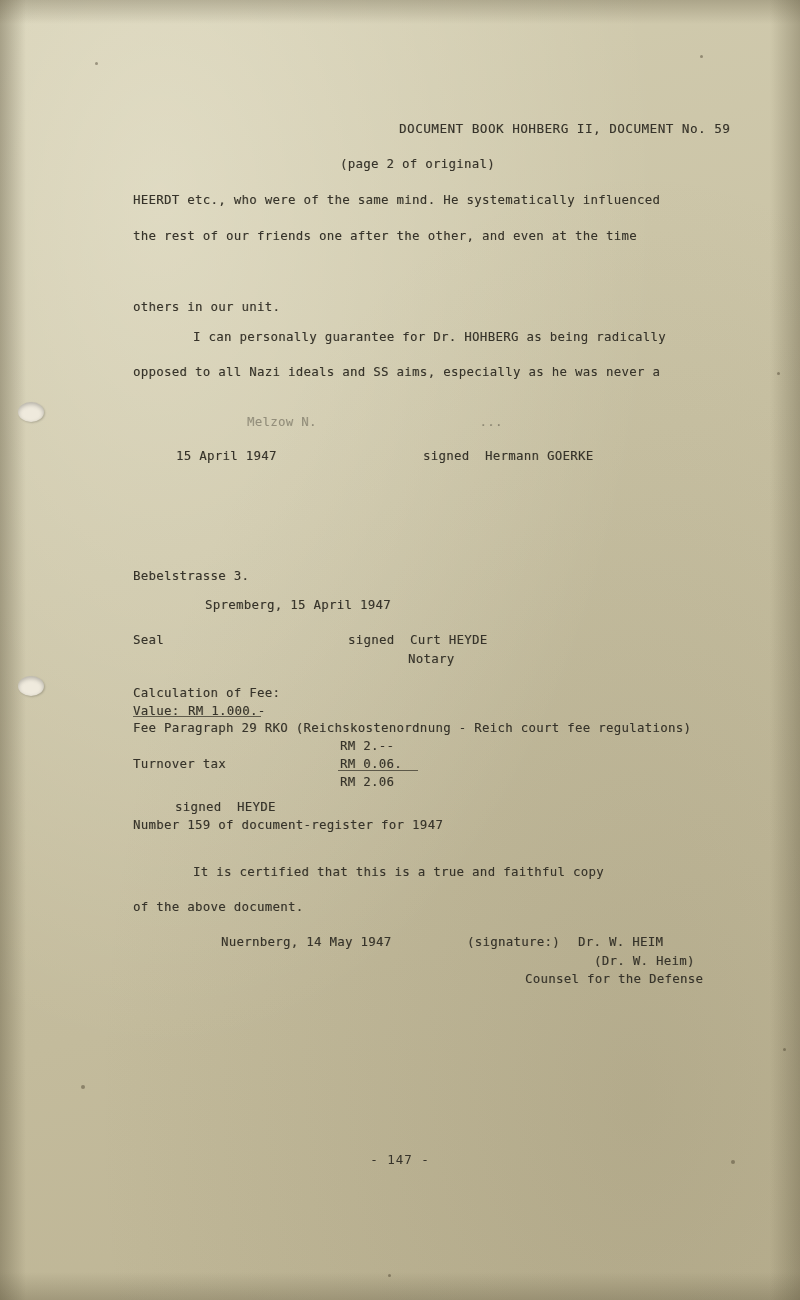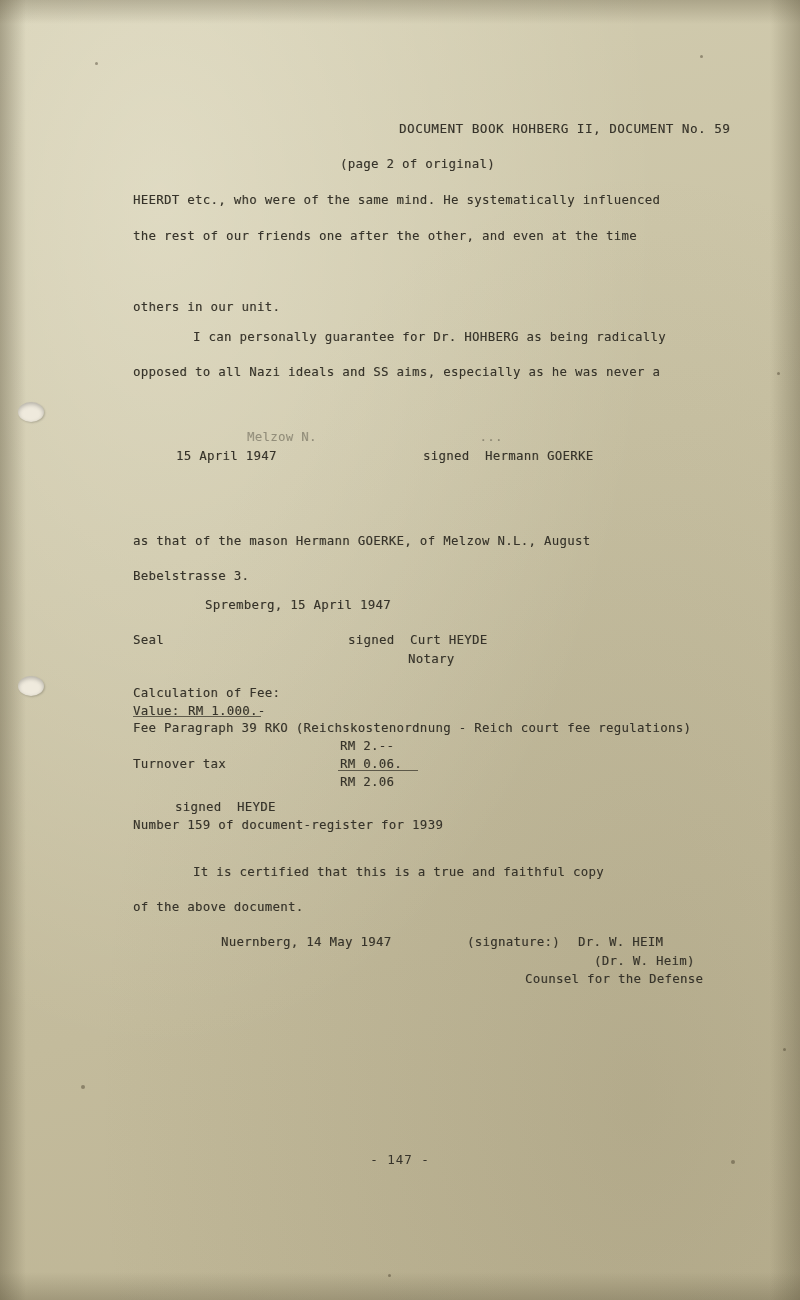--- a/index.html
+++ b/index.html
@@ -111,50 +111,49 @@
 
     <div class="ln" style="left:340px; top:158px;">(page 2 of original)</div>
 
     <div class="ln" style="left:133px; top:194px;">HEERDT etc., who were of the same mind. He systematically influenced</div>
     <div class="ln" style="left:133px; top:230px;">the rest of our friends one after the other, and even at the time</div>
     <div class="ln" style="left:133px; top:301px;">others in our unit.</div>
 
     <div class="ln" style="left:133px; top:366px;">opposed to all Nazi ideals and SS aims, especially as he was never a</div>
     <div class="ln" style="left:193px; top:331px;">I can personally guarantee for Dr. HOHBERG as being radically</div>
 
-    <div class="ln" style="left:215px; top:431px; opacity:0.42;padding-left:32px;">Melzow N.                     ...</div>
+    <div class="ln" style="left:215px; top:416px; opacity:0.42;padding-left:32px;">Melzow N.                     ...</div>
     <div class="ln" style="left:176px; top:450px;">15 April 1947</div>
     <div class="ln" style="left:423px; top:450px;">signed  Hermann GOERKE</div>
 
-    <div class="ln" style="left:133px; top:535px;">as that of the mason Hermann GOERKE, of Melzow N.L., August</div>
     <div class="ln" style="left:133px; top:570px;">Bebelstrasse 3.</div>
 
     <div class="ln" style="left:205px; top:599px;">Spremberg, 15 April 1947</div>
 
     <div class="ln" style="left:133px; top:634px;">Seal</div>
     <div class="ln" style="left:348px; top:634px;">signed  Curt HEYDE</div>
     <div class="ln" style="left:408px; top:653px;">Notary</div>
 
     <div class="ln" style="left:133px; top:687px;">Calculation of Fee:</div>
     <div class="ln" style="left:133px; top:705px;">Value:</div>
     <div class="ln" style="left:188px; top:705px;">RM 1.000.-</div>
     <div class="rule" style="left:133px; top:716px; width:128px;"></div>
 
-    <div class="ln" style="left:133px; top:722px;">Fee Paragraph 39 RKO (Reichskostenordnung - Reich court fee regulations)</div>
+    <div class="ln" style="left:133px; top:722px;">Fee Paragraph 29 RKO (Reichskostenordnung - Reich court fee regulations)</div>
 
     <div class="ln" style="left:340px; top:740px;">RM 2.--</div>
 
     <div class="ln" style="left:133px; top:758px;">Turnover tax</div>
     <div class="ln" style="left:340px; top:758px;">RM 0.06.</div>
     <div class="rule" style="left:338px; top:770px; width:80px;"></div>
 
     <div class="ln" style="left:340px; top:776px;">RM 2.06</div>
 
     <div class="ln" style="left:175px; top:801px;">signed  HEYDE</div>
-    <div class="ln" style="left:133px; top:819px;">Number 159 of document-register for 1939</div>
+    <div class="ln" style="left:133px; top:819px;">Number 159 of document-register for 1947</div>
 
     <div class="ln" style="left:193px; top:866px;">It is certified that this is a true and faithful copy</div>
     <div class="ln" style="left:133px; top:901px;">of the above document.</div>
 
     <div class="ln" style="left:221px; top:936px;">Nuernberg, 14 May 1947</div>
     <div class="ln" style="left:467px; top:936px;">(signature:)</div>
     <div class="ln" style="left:578px; top:936px;">Dr. W. HEIM</div>
     <div class="ln" style="left:594px; top:955px;">(Dr. W. Heim)</div>
     <div class="ln" style="left:525px; top:973px;">Counsel for the Defense</div>
 

